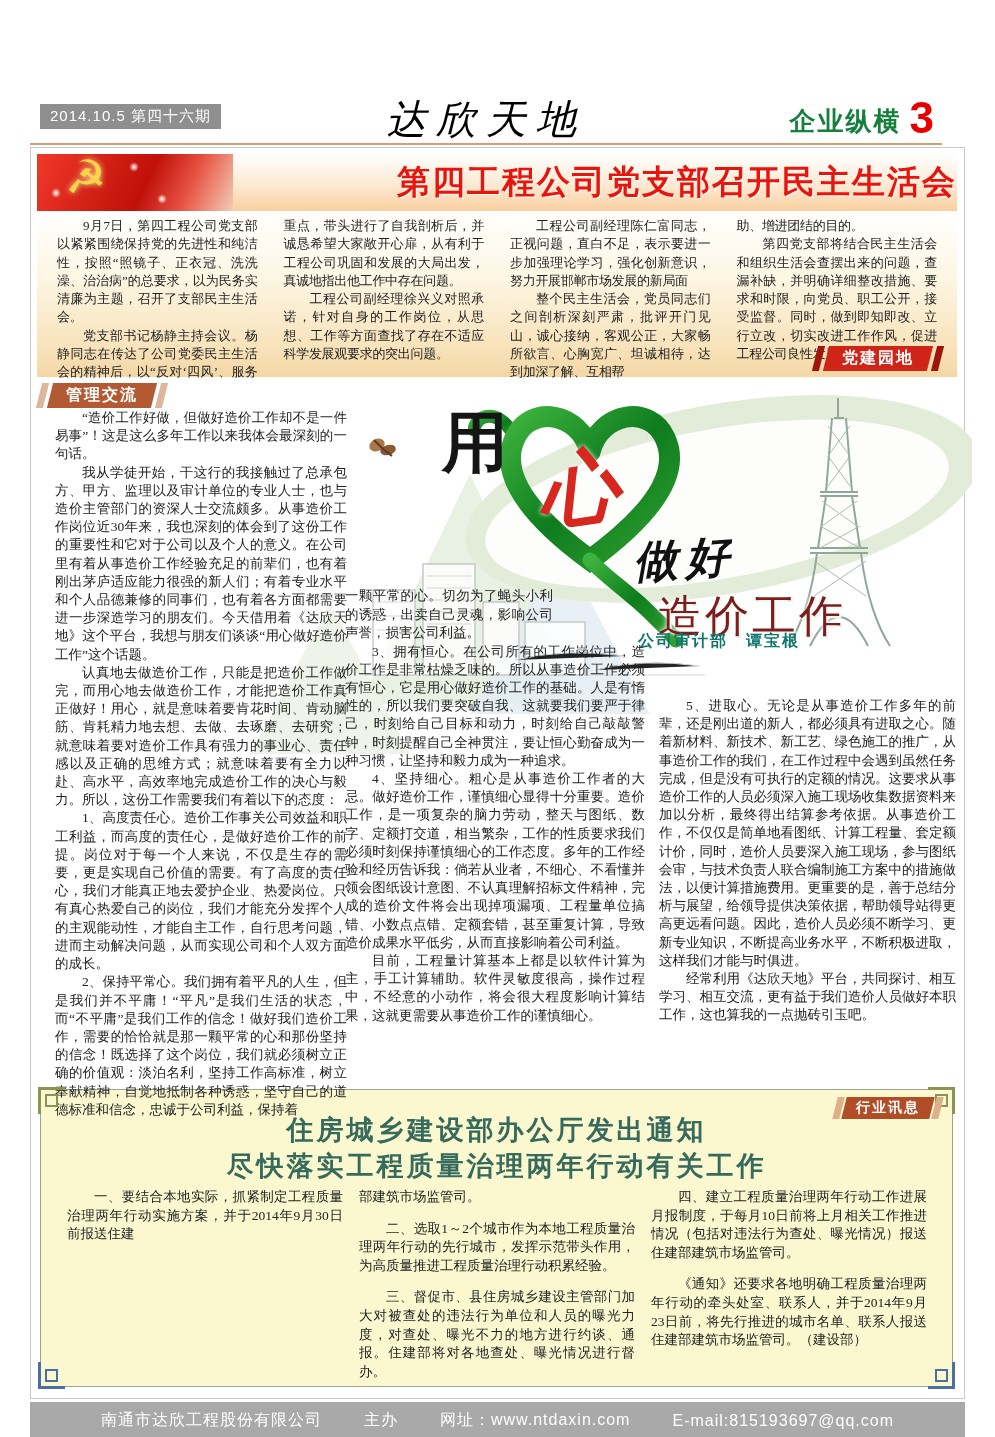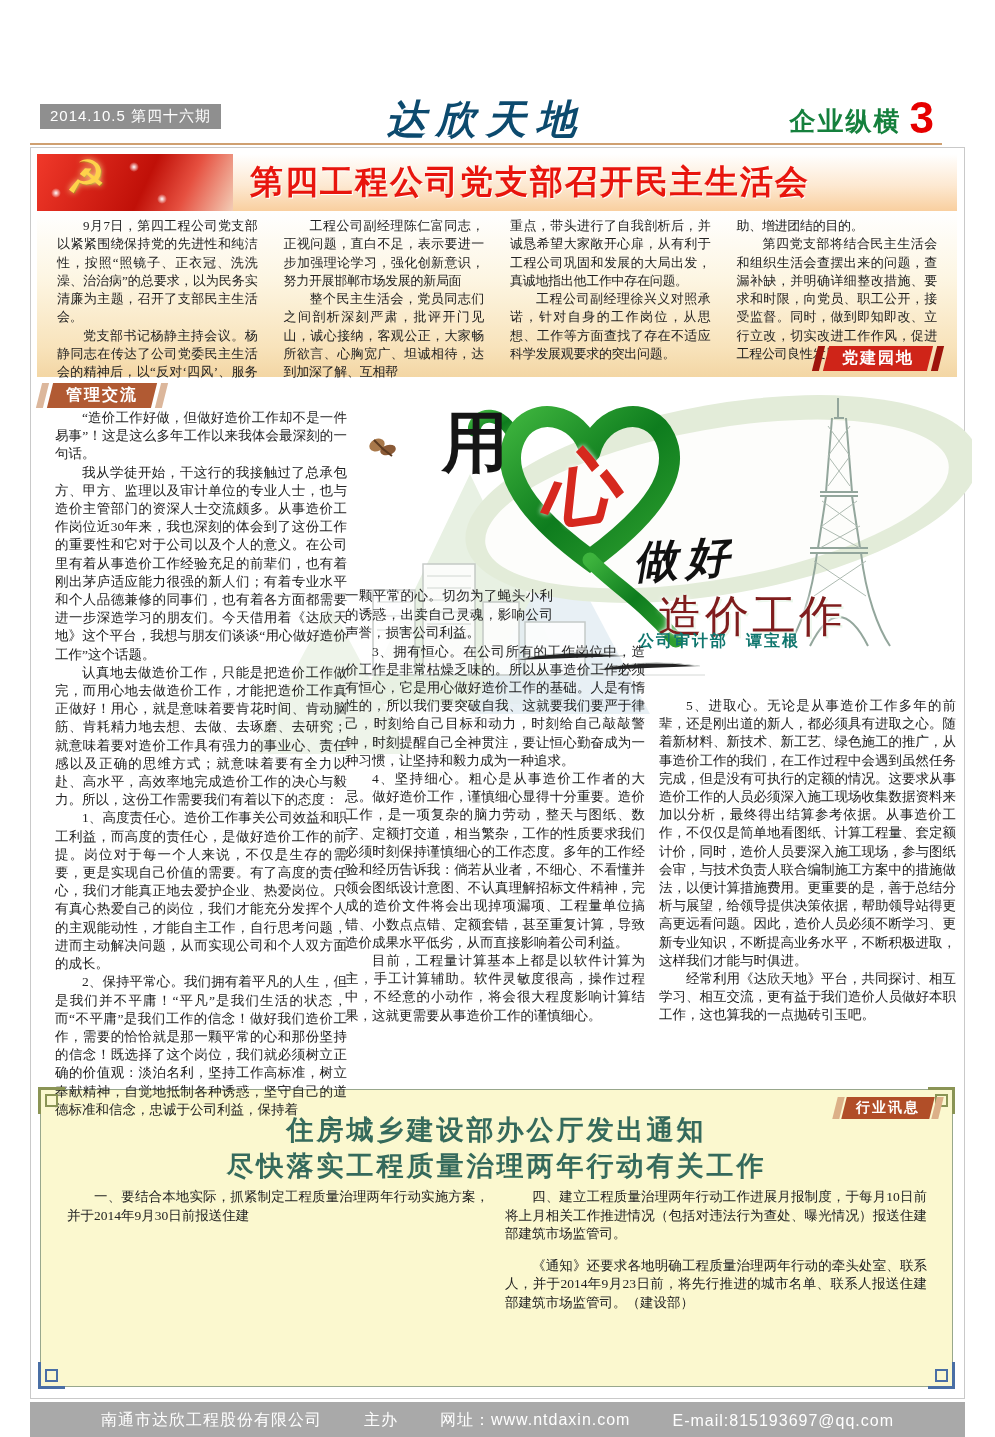--- a/index.html
+++ b/index.html
@@ -3,39 +3,39 @@
 <meta charset="utf-8">
 <style>
   html,body{margin:0;padding:0;}
   body{width:995px;height:1437px;background:#ffffff;position:relative;
        font-family:"Liberation Serif","DejaVu Serif",serif;color:#222;}
   .page{position:absolute;left:0;top:0;width:972px;height:1437px;overflow:hidden;background:#fff;margin-top:44px;}
 
   
   .hdr-date{position:absolute;left:40px;top:60px;background:#8f8f8f;color:#fff;
             font-family:"Liberation Sans",sans-serif;font-size:15px;padding:3px 10px;letter-spacing:1px;}
-  .masthead{position:absolute;left:0;right:0;top:48px;text-align:center;color:#0c4a6e;
-            font-size:40px;font-weight:bold;font-style:italic;letter-spacing:10px;
+  .masthead{position:absolute;left:0;right:0;top:48px;text-align:center;color:#000000;
+            font-size:40px;font-weight:normal;font-style:italic;letter-spacing:10px;
             font-family:"DejaVu Serif","Liberation Serif",serif;}
   .hdr-right{position:absolute;right:38px;top:52px;display:flex;align-items:flex-start;gap:8px;}
   .hdr-section{font-size:26px;font-weight:bold;color:#15803d;letter-spacing:2px;margin-top:8px;}
   .hdr-page{font-size:44px;font-weight:bold;color:#e60000;font-family:"Liberation Sans",sans-serif;line-height:1;}
   .hdr-rule{position:absolute;left:30px;right:30px;top:99px;height:2px;background:#cfa071;}
   .frame{position:absolute;left:30px;top:103px;width:933px;height:1250px;border:1px solid #c9c9c9;}
 
   
   .banner{position:absolute;left:37px;top:110px;width:920px;height:57px;display:flex;
           background:linear-gradient(180deg,#ffffff 0%,#fde9d2 55%,#f9cf9f 100%);}
   .flag{position:relative;width:196px;height:57px;flex:0 0 auto;overflow:hidden;
         background:linear-gradient(115deg,#f0392a 0%,#c01008 55%,#e65040 75%,#f3cdb6 100%);}
   .emblem{position:absolute;left:28px;top:-4px;font-size:46px;color:#ffd24a;
           font-family:"DejaVu Sans",sans-serif;text-shadow:0 0 6px #fff09a,1px 1px 0 #a06000;}
   .spark{position:absolute;width:10px;height:10px;border-radius:50%;
          background:radial-gradient(circle,#ffffff 0%,rgba(255,255,255,0) 70%);}
-  .banner h1{flex:1;margin:0;text-align:left;align-self:center;color:#e8150d;
+  .banner h1{flex:1;margin:0;text-align:right;align-self:center;color:#e8150d;
              font-family:"Liberation Sans",sans-serif;font-weight:900;font-size:33px;
              letter-spacing:2px;text-shadow:1px 1px 0 #ffffff;padding-left:17px;}
   .party-cols{position:absolute;left:37px;top:168px;width:920px;height:165px;
               background:linear-gradient(180deg,#ffffff 0%,#fdf6e3 40%,#f8e3bb 82%,#f3d6a4 100%);
               display:flex;gap:26px;padding:5px 20px;box-sizing:border-box;}
   .pcol{flex:1;font-size:13px;line-height:18.3px;text-align:justify;letter-spacing:-0.3px;}
   .pcol p{margin:0;}
   p.ind{text-indent:2em;}
 
   
@@ -141,26 +141,26 @@
         <i class="spark" style="left:120px;top:40px;"></i>
       </div>
       <h1>第四工程公司党支部召开民主生活会</h1>
     </div>
     <div class="party-cols">
       <div class="pcol">
         <p class="ind">9月7日，第四工程公司党支部以紧紧围绕保持党的先进性和纯洁性，按照“照镜子、正衣冠、洗洗澡、治治病”的总要求，以为民务实清廉为主题，召开了支部民主生活会。</p>
         <p class="ind">党支部书记杨静主持会议。杨静同志在传达了公司党委民主生活会的精神后，以“反对‘四风’、服务群众”为</p>
       </div>
       <div class="pcol">
+        <p>重点，带头进行了自我剖析后，并诚恳希望大家敞开心扉，从有利于工程公司巩固和发展的大局出发，真诚地指出他工作中存在问题。</p>
+        <p class="ind">工程公司副经理徐兴义对照承诺，针对自身的工作岗位，从思想、工作等方面查找了存在不适应科学发展观要求的突出问题。</p>
+      </div>
+      <div class="pcol">
         <p class="ind">工程公司副经理陈仁富同志，正视问题，直白不足，表示要进一步加强理论学习，强化创新意识，努力开展邯郸市场发展的新局面</p>
         <p class="ind">整个民主生活会，党员同志们之间剖析深刻严肃，批评开门见山，诚心接纳，客观公正，大家畅所欲言、心胸宽广、坦诚相待，达到加深了解、互相帮</p>
-      </div>
-      <div class="pcol">
-        <p>重点，带头进行了自我剖析后，并诚恳希望大家敞开心扉，从有利于工程公司巩固和发展的大局出发，真诚地指出他工作中存在问题。</p>
-        <p class="ind">工程公司副经理徐兴义对照承诺，针对自身的工作岗位，从思想、工作等方面查找了存在不适应科学发展观要求的突出问题。</p>
       </div>
       <div class="pcol">
         <p>助、增进团结的目的。</p>
         <p class="ind">第四党支部将结合民主生活会和组织生活会查摆出来的问题，查漏补缺，并明确详细整改措施、要求和时限，向党员、职工公开，接受监督。同时，做到即知即改、立行立改，切实改进工作作风，促进工程公司良性发展。（张 荣）</p>
       </div>
     </div>
     <div class="tag tag-red"><span>党建园地</span></div>
   </section>
 
   <section>
@@ -253,20 +253,25 @@
     <div class="corner c-bl"></div>
     <div class="corner c-br"></div>
     <div class="tag tag-industry"><span>行业讯息</span></div>
     <div class="ind-h ind-h1">住房城乡建设部办公厅发出通知</div>
     <div class="ind-h ind-h2">尽快落实工程质量治理两年行动有关工作</div>
     <div class="ind-cols">
       <div class="icol">
         <p class="ind">一、要结合本地实际，抓紧制定工程质量治理两年行动实施方案，并于2014年9月30日前报送住建</p>
       </div>
       <div class="icol">
+        <p>部建筑市场监管司。</p>
+        <p class="ind">二、选取1～2个城市作为本地工程质量治理两年行动的先行城市，发挥示范带头作用，为高质量推进工程质量治理行动积累经验。</p>
+        <p class="ind">三、督促市、县住房城乡建设主管部门加大对被查处的违法行为单位和人员的曝光力度，对查处、曝光不力的地方进行约谈、通报。住建部将对各地查处、曝光情况进行督办。</p>
+      </div>
+      <div class="icol">
         <p class="ind">四、建立工程质量治理两年行动工作进展月报制度，于每月10日前将上月相关工作推进情况（包括对违法行为查处、曝光情况）报送住建部建筑市场监管司。</p>
         <p class="ind">《通知》还要求各地明确工程质量治理两年行动的牵头处室、联系人，并于2014年9月23日前，将先行推进的城市名单、联系人报送住建部建筑市场监管司。（建设部）</p>
       </div>
     </div>
   </section>
 
   <footer class="footer">
     <span>南通市达欣工程股份有限公司</span>
     <span>主办</span>
     <span>网址：www.ntdaxin.com</span>

